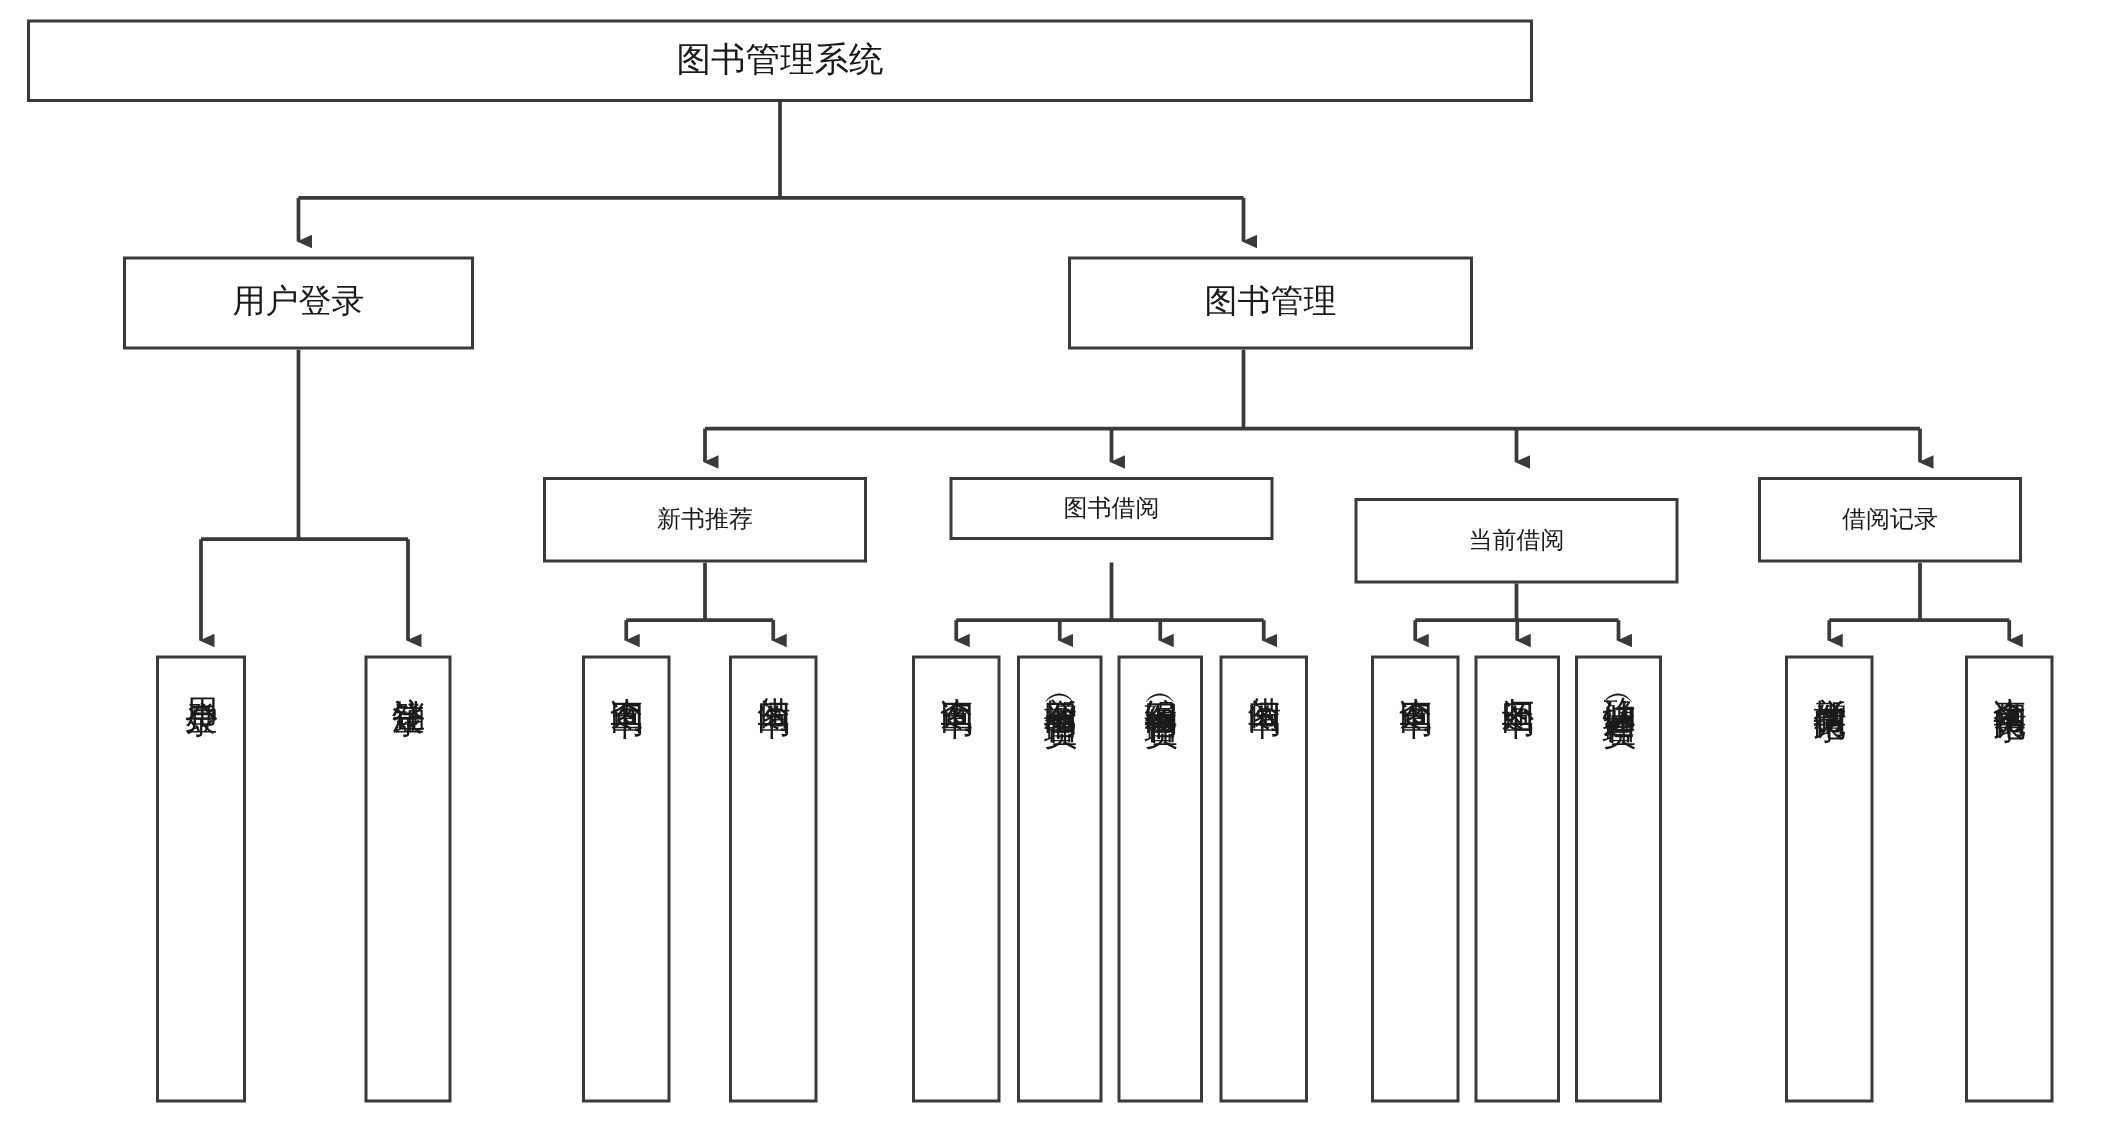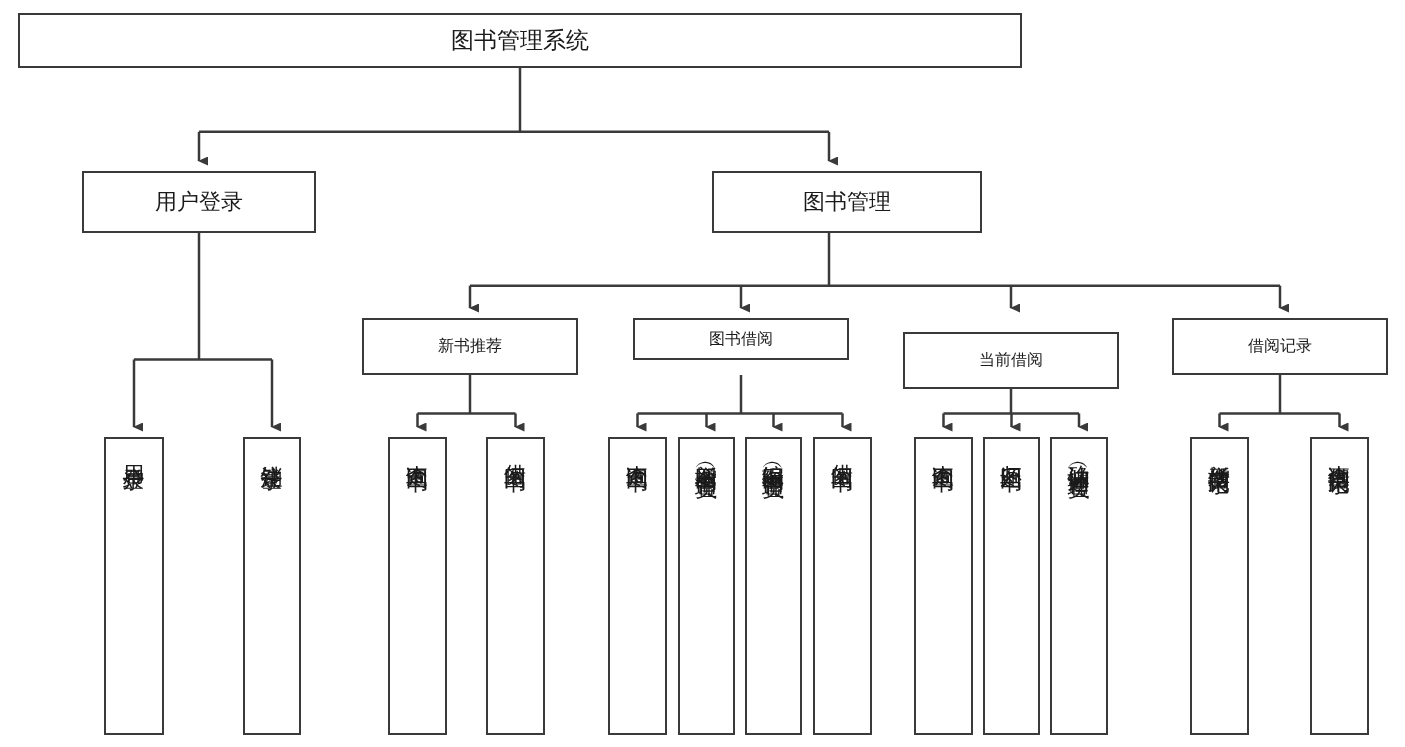--- a/index.html
+++ b/index.html
@@ -127,21 +127,21 @@
       </div>
       <div class="node lvl3" style="left: 362px; top: 318px; width: 216px; height: 57px;">
         <span class="label">新书推荐</span>
       </div>
       <div class="node lvl3" style="left: 633px; top: 318px; width: 216px; height: 42px;">
         <span class="label">图书借阅</span>
       </div>
       <div class="node lvl3" style="left: 903px; top: 332px; width: 216px; height: 57px;">
         <span class="label">当前借阅</span>
       </div>
-      <div class="node lvl3" style="left: 1172px; top: 318px; width: 216px; height: 57px;">
+      <div class="node lvl3" style="left: 1172px; top: 318px; width: 176px; height: 57px;">
         <span class="label">借阅记录</span>
       </div>
       <div class="node leaf" style="left: 104px; top: 437px; width: 60px; height: 298px;">
         <span class="label">用户登录</span>
       </div>
       <div class="node leaf" style="left: 243px; top: 437px; width: 58px; height: 298px;">
         <span class="label">注销登录</span>
       </div>
       <div class="node leaf" style="left: 388px; top: 437px; width: 59px; height: 298px;">
         <span class="label">查询图书</span>

